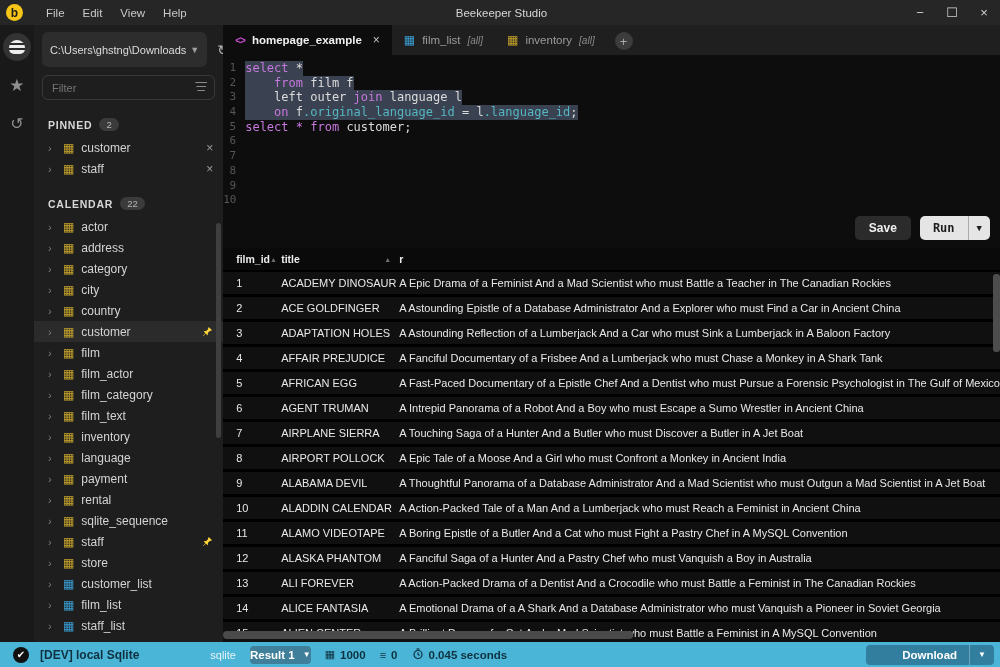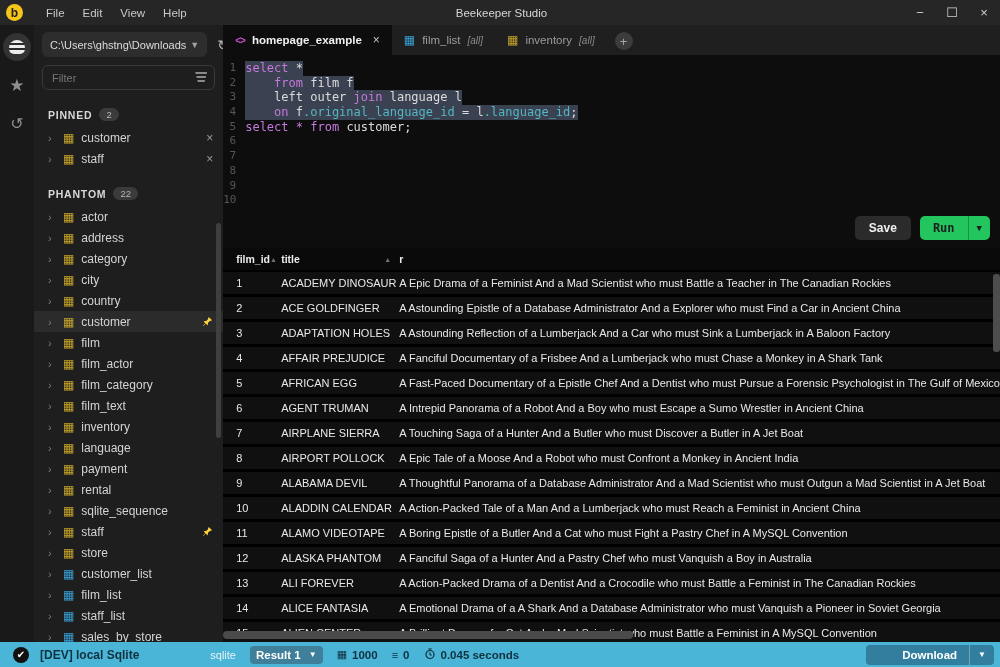--- a/index.html
+++ b/index.html
@@ -24,21 +24,21 @@
   .rail-btn { width:28px; height:28px; border-radius:50%; display:flex; align-items:center; justify-content:center; margin-bottom:10px; }
   .rail-btn.active { background:#333; }
   .db-glyph { width:16px; height:14px; border-radius:8px 8px 5px 5px;
       background:linear-gradient(#ececec 0 3.5px,#2a2a2a 3.5px 5px,#ececec 5px 8.5px,#2a2a2a 8.5px 10px,#ececec 10px 14px); }
   .star-glyph { color:#8f8f8f; font-size:17px; }
   .hist-glyph { color:#8f8f8f; font-size:16px; }
 
   
   .sidebar { width:212px; background:#1e1e1e; position:relative; padding-top:7px; overflow:hidden; }
   .conn-row { display:flex; align-items:center; margin:0 8px 8px 8px; }
-  .conn-select { flex:1; background:#2d2d2d; border-radius:6px; height:25px; display:flex; align-items:center;
+  .conn-select { flex:1; background:#2d2d2d; border-radius:6px; height:35px; display:flex; align-items:center;
                  padding:0 8px; color:#dcdcdc; font-size:11px; }
   .conn-select .val { flex:1; white-space:nowrap; overflow:hidden; max-width:138px; }
   .conn-select .caret { color:#a0a0a0; font-size:9px; margin-left:4px; }
   .refresh { color:#b5b5b5; font-size:14px; margin-left:10px; }
   .filter-row { position:relative; margin:0 8px 14px 8px; }
   .filter-row input { width:100%; height:25px; background:transparent; border:1px solid #3a3a3a; border-radius:6px;
                       color:#ddd; font-size:11px; padding:0 24px 0 9px; outline:none; }
   .filter-row input::placeholder { color:#757575; }
   .filter-ico { position:absolute; right:8px; top:7px; width:12px; height:10px;
       background:linear-gradient(#8a8a8a 0 1.5px,transparent 1.5px 4px,#8a8a8a 4px 5.5px,transparent 5.5px 8px,#8a8a8a 8px 9.5px,transparent 9.5px);
@@ -73,21 +73,21 @@
   .eline { height:14.7px; line-height:14.7px; display:flex; font-size:12px; white-space:pre; }
   .lnum { width:22px; text-align:right; padding-right:9px; color:#565656; font-size:11px; flex:none; }
   .ecode { color:#dcdcdc; }
   .ecode.sel { background:#3a4150; }
   .tk-kw { color:#c678dd; }
   .tk-prop { color:#56b6c2; }
   .tk-plain { color:#dcdcdc; }
   .ed-actions { position:absolute; right:10px; bottom:8px; display:flex; gap:9px; }
   .btn-save { background:#2b2b2b; color:#f0f0f0; font-size:12px; font-weight:bold; border:none;
               border-radius:5px; padding:5px 14px; }
-  .btn-run { display:flex; align-items:stretch; background:#22c55e; border-radius:5px; overflow:hidden; }
+  .btn-run { display:flex; align-items:stretch; background:#e5e5e5; border-radius:5px; overflow:hidden; }
   .btn-run .run-main { color:#1e1e1e; font-size:12px; font-weight:bold; padding:5px 13px; }
   .btn-run .run-caret { border-left:1px solid rgba(0,0,0,.25); color:#1e1e1e; font-size:9px;
                         display:flex; align-items:center; padding:0 8px; }
 
   
   .results { flex:1; position:relative; overflow:hidden; background:#000; }
   .rhead { display:flex; height:24px; align-items:center; background:#0a0a0a; border-bottom:2px solid #000;
            font-size:10.5px; font-weight:bold; color:#ededed; }
   .hcell { display:flex; align-items:center; }
   .hcell .sort { color:#6e6e6e; font-size:7px; margin-left:auto; margin-right:8px; }
@@ -102,21 +102,21 @@
   .hscroll { position:absolute; left:0; bottom:3px; height:8px; width:410px; background:#4a4a4a; border-radius:4px; }
 
   
   .statusbar { height:25px; background:#4ab5d6; display:flex; align-items:center; color:#0f3140; font-size:12px; }
   .sb-left { width:250px; display:flex; align-items:center; flex:none; }
   .check-ico { width:16px; height:16px; border-radius:50%; background:#111; color:#fff; font-size:10px;
                display:flex; align-items:center; justify-content:center; margin:0 11px 0 13px; }
   .sb-conn { font-weight:bold; }
   .sb-driver { margin-left:auto; margin-right:14px; color:rgba(255,255,255,.85); font-size:11px; }
   .pill { background:#3f7f99; color:#fff; border-radius:4px; display:flex; align-items:center; }
-  .pill-result { padding:3px 6px; font-size:11.5px; font-weight:bold; gap:8px; margin-right:14px; }
+  .pill-result { padding:3px 0; font-size:11.5px; font-weight:bold; gap:8px; margin-right:14px; }
   .pill .pcaret { font-size:8px; }
   .stat { display:flex; align-items:center; gap:5px; margin-right:14px; font-weight:bold; font-size:11.5px; }
   .stat .ico { font-size:11px; font-weight:normal; }
   .sb-spacer { flex:1; }
   .pill-download { margin-right:6px; overflow:hidden; }
   .pill-download { background:#327e9e; }
   .pill-download .dl-main { padding:4px 12px; font-size:11.5px; font-weight:bold;margin-left:24px; }
   .pill-download .dl-caret { border-left:1px solid rgba(255,255,255,.3); padding:0 8px; font-size:8px;
                              align-self:stretch; display:flex; align-items:center; }
 </style>
@@ -179,21 +179,21 @@
         </div>
         <div class="sitem">
           <span class="chev">›</span>
           <span class="tbl-ico table">▦</span>
           <span class="iname">staff</span>
           <span class="xclose">×</span>
         </div>
       </div>
 
     <div class="section-h" style="margin-top:14px">
-      <span class="lbl">PHANTOM</span>
+      <span class="lbl">CALENDAR</span>
       <span class="badge">22</span>
     </div>
     <div id="entity-list">
         <div class="sitem">
           <span class="chev">›</span>
           <span class="tbl-ico table">▦</span>
           <span class="iname">actor</span>
         </div>
         <div class="sitem">
           <span class="chev">›</span>
@@ -396,21 +396,21 @@
             <div class="c-desc">A Intrepid Panorama of a Robot And a Boy who must Escape a Sumo Wrestler in Ancient China</div>
           </div>
           <div class="rrow">
             <div class="c-id">7</div>
             <div class="c-title">AIRPLANE SIERRA</div>
             <div class="c-desc">A Touching Saga of a Hunter And a Butler who must Discover a Butler in A Jet Boat</div>
           </div>
           <div class="rrow">
             <div class="c-id">8</div>
             <div class="c-title">AIRPORT POLLOCK</div>
-            <div class="c-desc">A Epic Tale of a Moose And a Robot who must Confront a Monkey in Ancient India</div>
+            <div class="c-desc">A Epic Tale of a Moose And a Girl who must Confront a Monkey in Ancient India</div>
           </div>
           <div class="rrow">
             <div class="c-id">9</div>
             <div class="c-title">ALABAMA DEVIL</div>
             <div class="c-desc">A Thoughtful Panorama of a Database Administrator And a Mad Scientist who must Outgun a Mad Scientist in A Jet Boat</div>
           </div>
           <div class="rrow">
             <div class="c-id">10</div>
             <div class="c-title">ALADDIN CALENDAR</div>
             <div class="c-desc">A Action-Packed Tale of a Man And a Lumberjack who must Reach a Feminist in Ancient China</div>

